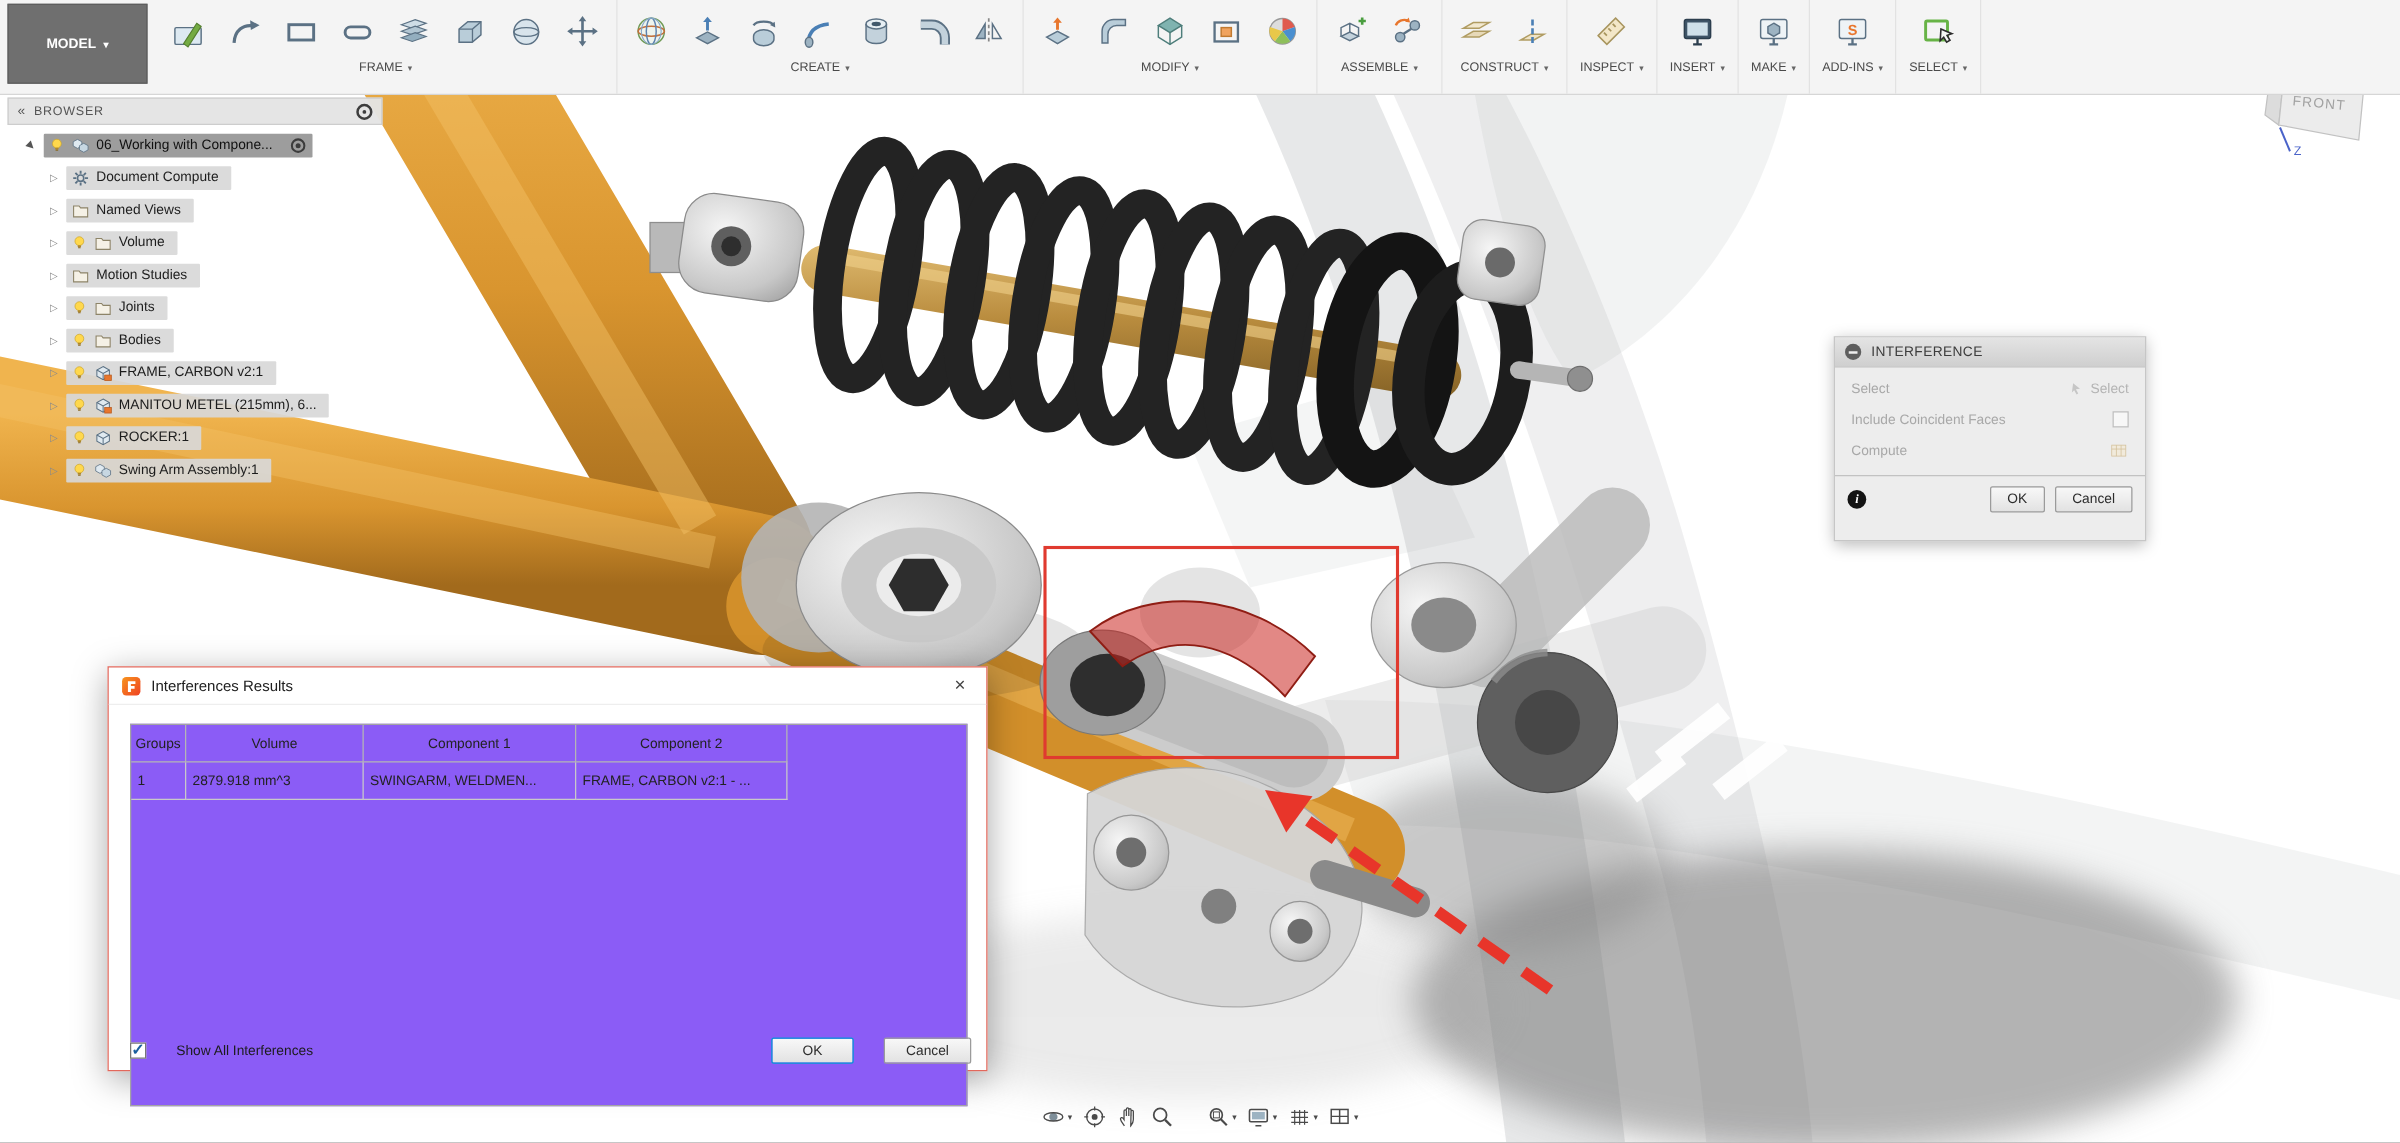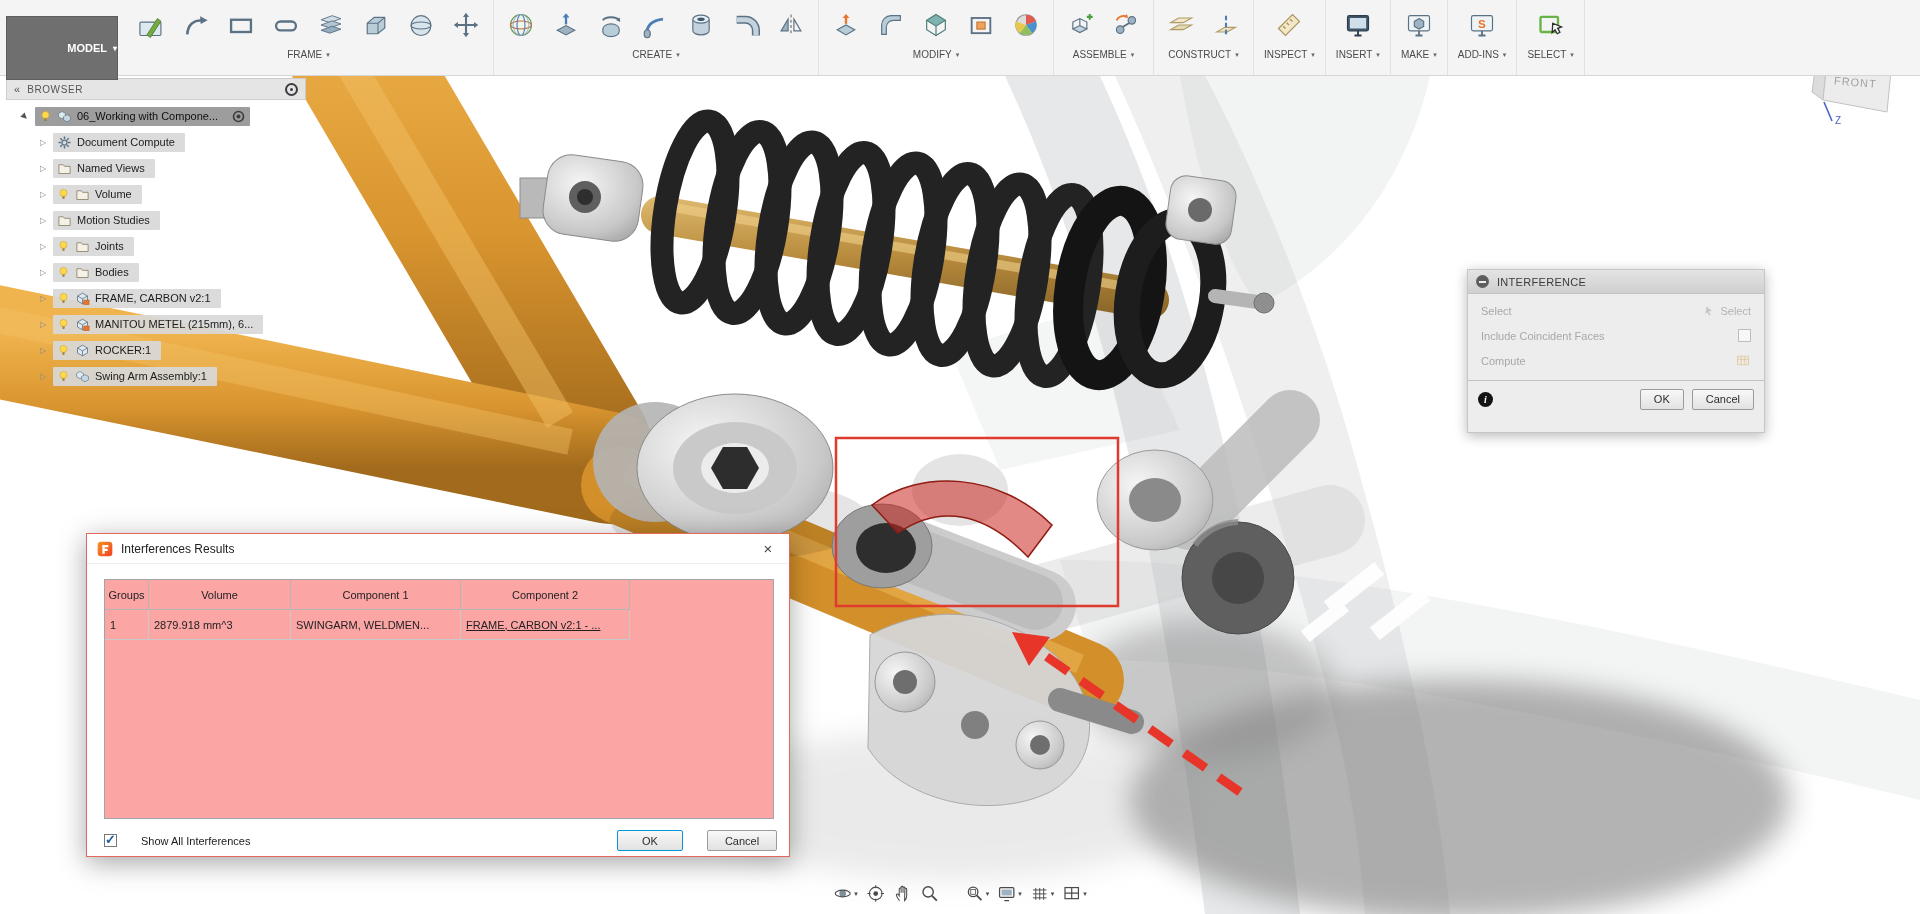--- a/index.html
+++ b/index.html
@@ -6,23 +6,23 @@
   html,body{background:#9a9a9a}
   #root{position:relative;width:1920px;height:914px;overflow:hidden;background:#fff;
         font-family:"Liberation Sans",sans-serif;-webkit-font-smoothing:antialiased;user-select:none}
 
   
   #scene{position:absolute;left:0;top:0;width:1920px;height:914px;z-index:0}
 
   
   #toolbar{position:absolute;left:0;top:0;width:1920px;height:76px;background:#f4f4f4;
            border-bottom:1px solid #d6d6d6;display:flex;align-items:stretch;z-index:6}
-  #model-btn{margin:16px 6px;width:112px;height:64px;background:#6f6f6f;border:1px solid #5d5d5d;
+  #model-btn{margin:3px 6px;width:112px;height:64px;background:#6f6f6f;border:1px solid #5d5d5d;
              color:#fff;font-size:11px;font-weight:bold;display:flex;align-items:center;
-             justify-content:flex-end;gap:6px;cursor:pointer}
+             justify-content:center;gap:6px;cursor:pointer}
   #model-btn .caret{font-size:8px}
   #tb-groups{display:flex;flex:0 1 auto}
   .tb-group{display:flex;flex-direction:column;align-items:center;padding:4px 10px 2px;
             border-right:1px solid #e2e2e2}
   .tb-icons{display:flex;align-items:center;gap:11px;height:42px}
   .tb-btn{width:34px;height:34px;border:none;background:transparent;cursor:pointer;padding:3px}
   .tb-btn svg{width:100%;height:100%;display:block}
   .tb-label{margin-top:3px;font-size:10px;color:#4a4a4a;display:flex;align-items:center;gap:4px;cursor:pointer}
   .tb-label .caret{font-size:7px;color:#666}
 
@@ -46,21 +46,21 @@
   .pill{display:flex;align-items:center;gap:5px;background:rgba(216,216,216,.92);
         padding:2px 10px 2px 4px;font-size:11px;color:#1c1c1c;border-radius:1px;max-width:258px}
   .root-pill{background:#9d9d9d;color:#101010;padding-right:4px}
   .t-icon{width:15px;height:15px;flex:0 0 auto}
   .t-icon svg{width:100%;height:100%;display:block}
   .t-icon.bulb{width:13px;height:14px}
   .t-icon.radio{margin-left:8px}
   .t-label{white-space:nowrap;overflow:hidden;text-overflow:ellipsis}
 
   
-  #if-panel{position:absolute;left:1467px;top:269px;width:298px;height:164px;z-index:7;
+  #if-panel{position:absolute;left:1467px;top:269px;width:250px;height:164px;z-index:7;
             background:#ededed;border:1px solid #c6c6c6;box-shadow:0 3px 12px rgba(0,0,0,.28)}
   #if-header{height:24px;background:linear-gradient(#e4e4e4,#cfcfcf);border-bottom:1px solid #c2c2c2;
              display:flex;align-items:center;gap:8px;padding:0 8px;cursor:move}
   .grip{width:13px;height:13px;border-radius:50%;background:#5e5e5e;position:relative;flex:0 0 auto}
   .grip::after{content:"";position:absolute;left:3px;top:6px;width:7px;height:1.6px;background:#ededed}
   #if-header .title{font-size:11px;color:#3c3c3c;letter-spacing:.3px}
   .if-row{height:25px;display:flex;align-items:center;justify-content:space-between;padding:0 13px}
   .if-row .lab{font-size:11px;color:#a8a8a8}
   .sel-ctl{display:flex;align-items:center;gap:5px;color:#b4b4b4;font-size:11px;cursor:default}
   .sel-ctl svg{width:12px;height:12px}
@@ -78,21 +78,21 @@
 
   
   #dlg{position:absolute;left:86px;top:533px;width:704px;height:324px;background:#fff;z-index:8;
        border:1px solid #e2685c;box-shadow:0 6px 26px rgba(0,0,0,.35)}
   #dlg-title{height:30px;display:flex;align-items:center;gap:8px;padding:0 10px;border-bottom:1px solid #eee}
   #dlg-title .t{font-size:12px;color:#202020}
   .fusion-logo{width:16px;height:16px}
   .fusion-logo svg{width:100%;height:100%;display:block}
   #dlg-close{margin-left:auto;font-size:15px;color:#444;background:none;border:none;cursor:pointer;
              width:22px;height:22px;line-height:1}
-  #tbl{position:absolute;left:17px;top:45px;width:670px;height:240px;border:1px solid #a3a3a3;background:#fca5a5}
+  #tbl{position:absolute;left:17px;top:45px;width:670px;height:306px;border:1px solid #a3a3a3;background:#8b5cf6}
   .tbl-head{display:flex;height:30px}
   .tbl-hcell{border-right:1px solid #b5b5b5;border-bottom:1px solid #b5b5b5;font-size:11px;color:#222;
              display:flex;align-items:center;justify-content:center;flex:0 0 auto}
   .tbl-row{display:flex;height:30px}
   .tbl-cell{border-right:1px solid #c9c9c9;border-bottom:1px solid #c9c9c9;font-size:11px;color:#222;
             display:flex;align-items:center;padding:0 5px;flex:0 0 auto;white-space:nowrap;overflow:hidden}
   #dlg-footer{position:absolute;left:17px;right:12px;top:296px;display:flex;align-items:center;gap:24px}
   .cb{width:13px;height:13px;border:1px solid #777;background:#fff;position:relative;flex:0 0 auto}
   .cb.checked::after{content:"✓";position:absolute;left:0;top:-3px;font-size:13px;color:#1a5f9e;font-weight:bold}
   #dlg-footer .lab{font-size:11px;color:#1c1c1c}
@@ -792,21 +792,21 @@
           <div class="tbl-hcell" style="width: 44px;">Groups</div>
           <div class="tbl-hcell" style="width: 142px;">Volume</div>
           <div class="tbl-hcell" style="width: 170px;">Component 1</div>
           <div class="tbl-hcell" style="width: 169px;">Component 2</div>
         </div>
       <div id="tbl-rows">
           <div class="tbl-row">
             <div class="tbl-cell" style="width: 44px;">1</div>
             <div class="tbl-cell" style="width: 142px;">2879.918 mm^3</div>
             <div class="tbl-cell" style="width: 170px;">SWINGARM, WELDMEN...</div>
-            <div class="tbl-cell" style="width: 169px; text-decoration: underline;">FRAME, CARBON v2:1 - ...</div>
+            <div class="tbl-cell" style="width: 169px;">FRAME, CARBON v2:1 - ...</div>
           </div>
         </div>
     </div>
     <div id="dlg-footer">
       <span class="cb checked" id="show-all-cb"></span>
       <span class="lab">Show All Interferences</span>
       <span class="spacer"></span>
       <button class="btn ok-blue">OK</button>
       <button class="btn w70">Cancel</button>
     </div>

